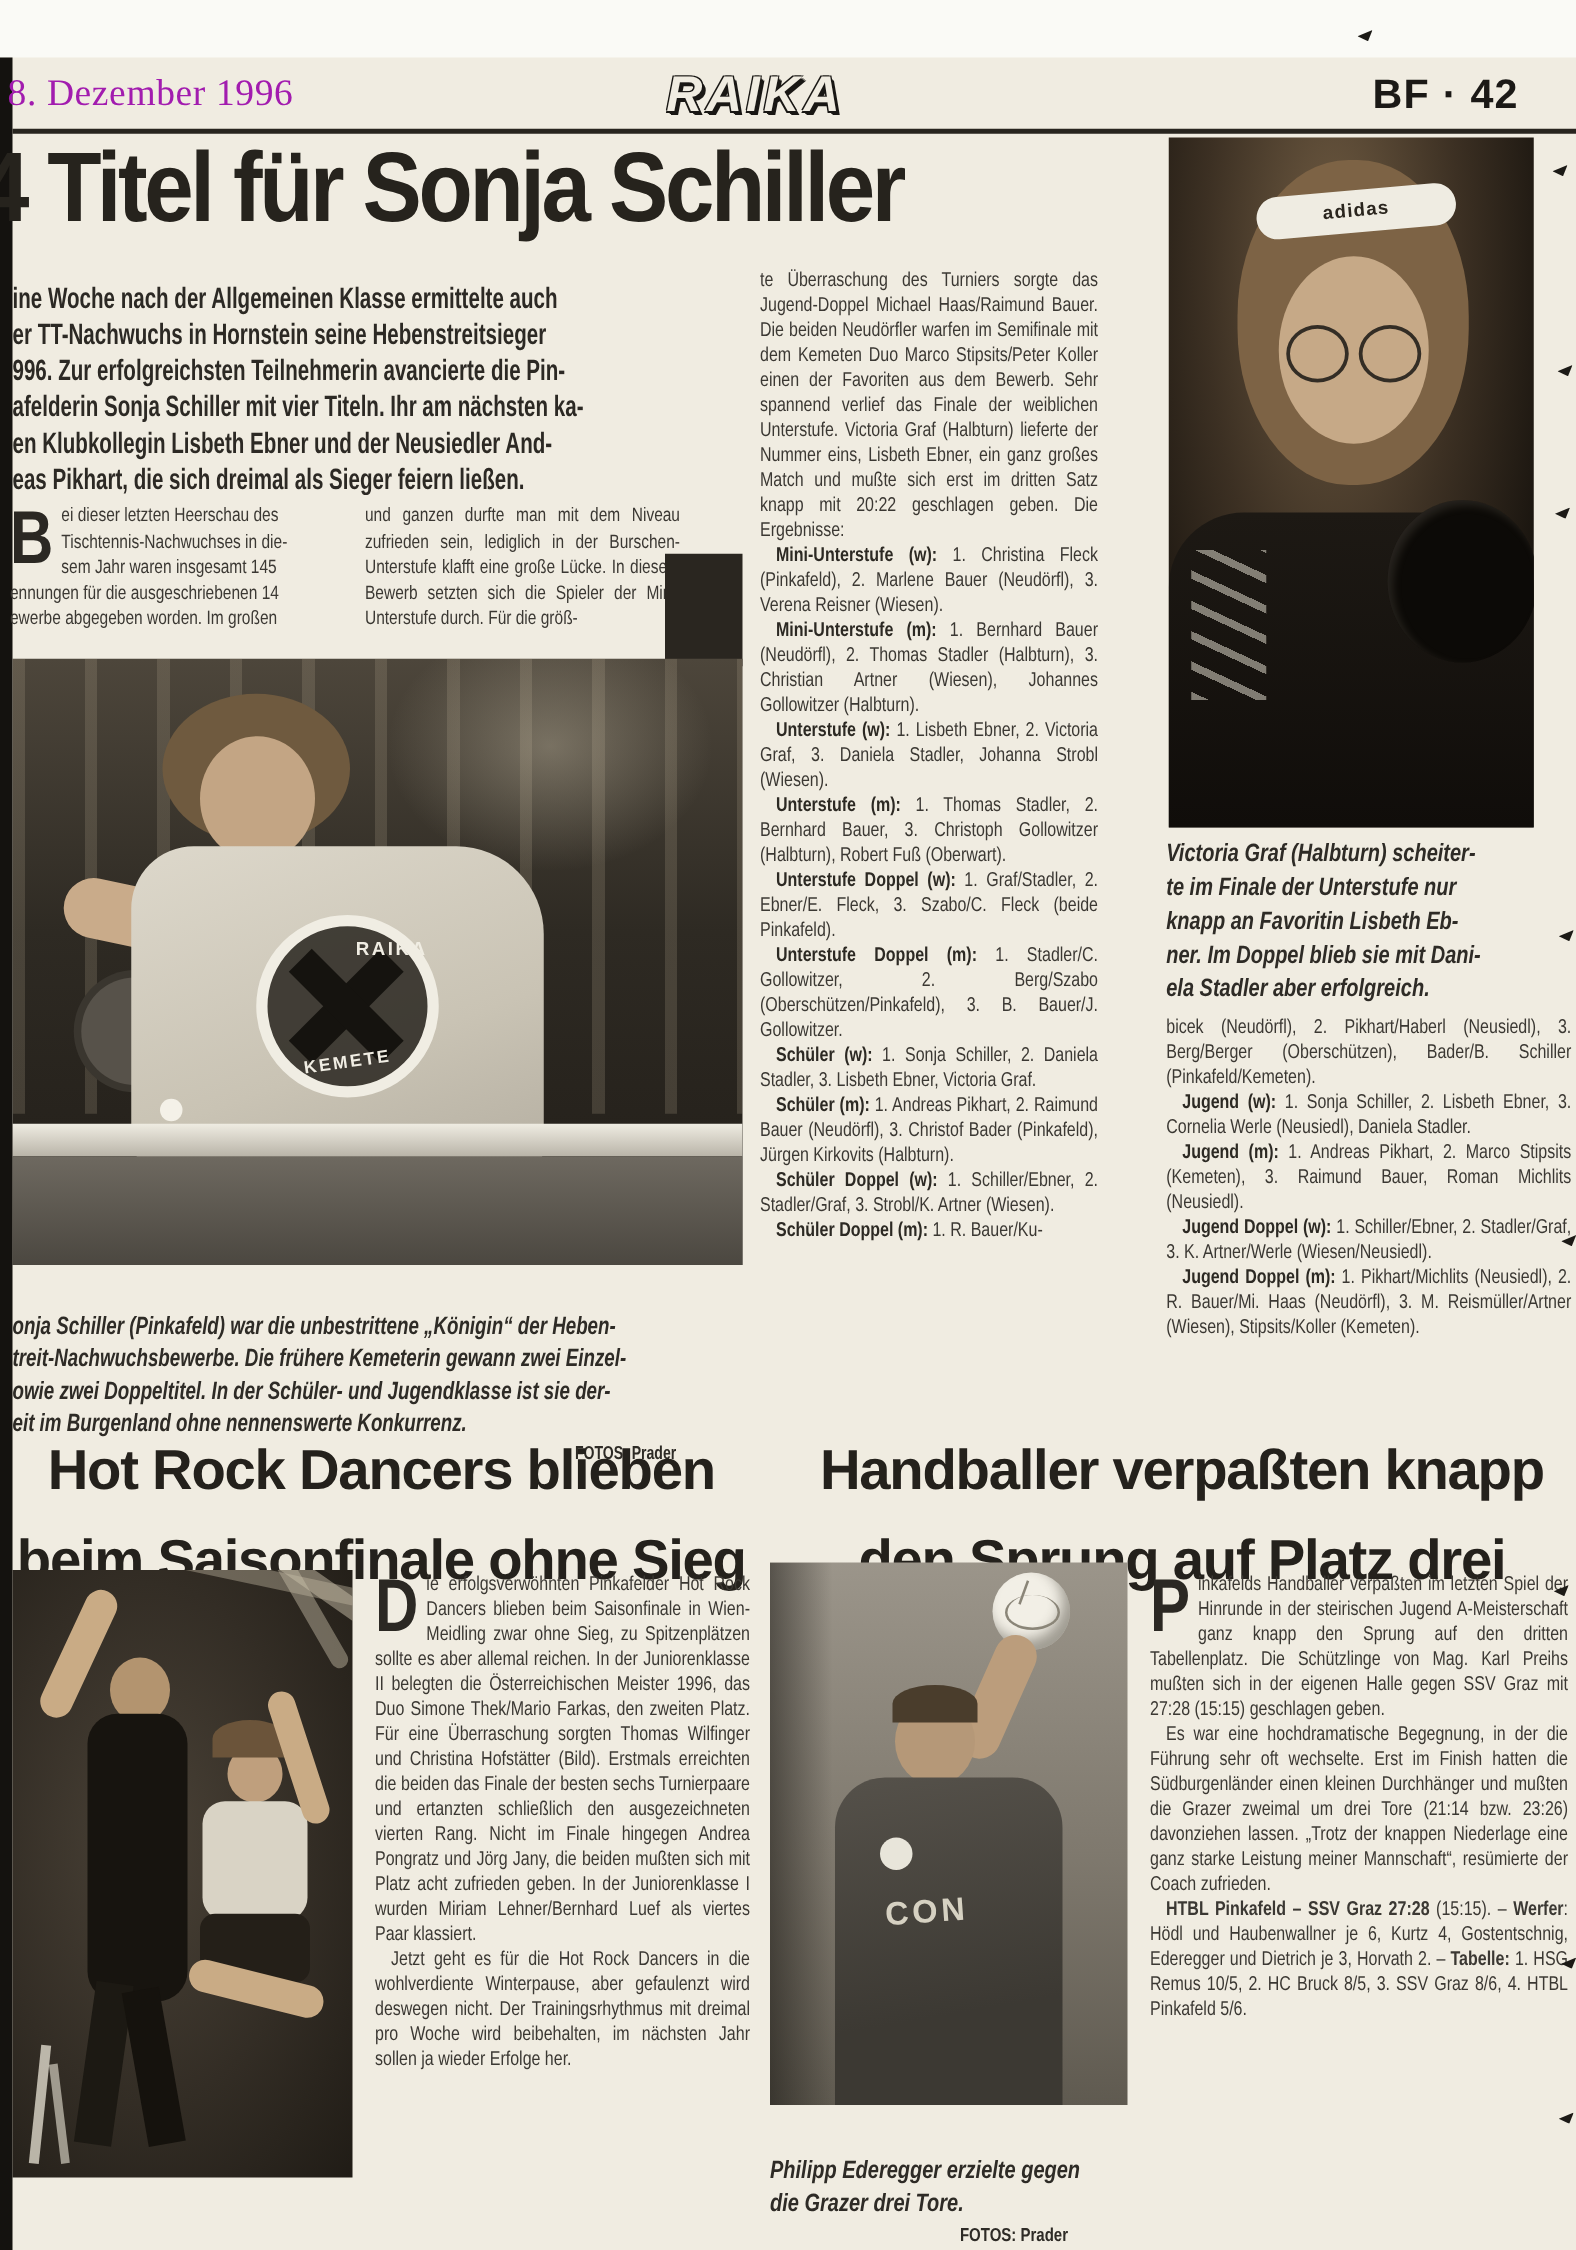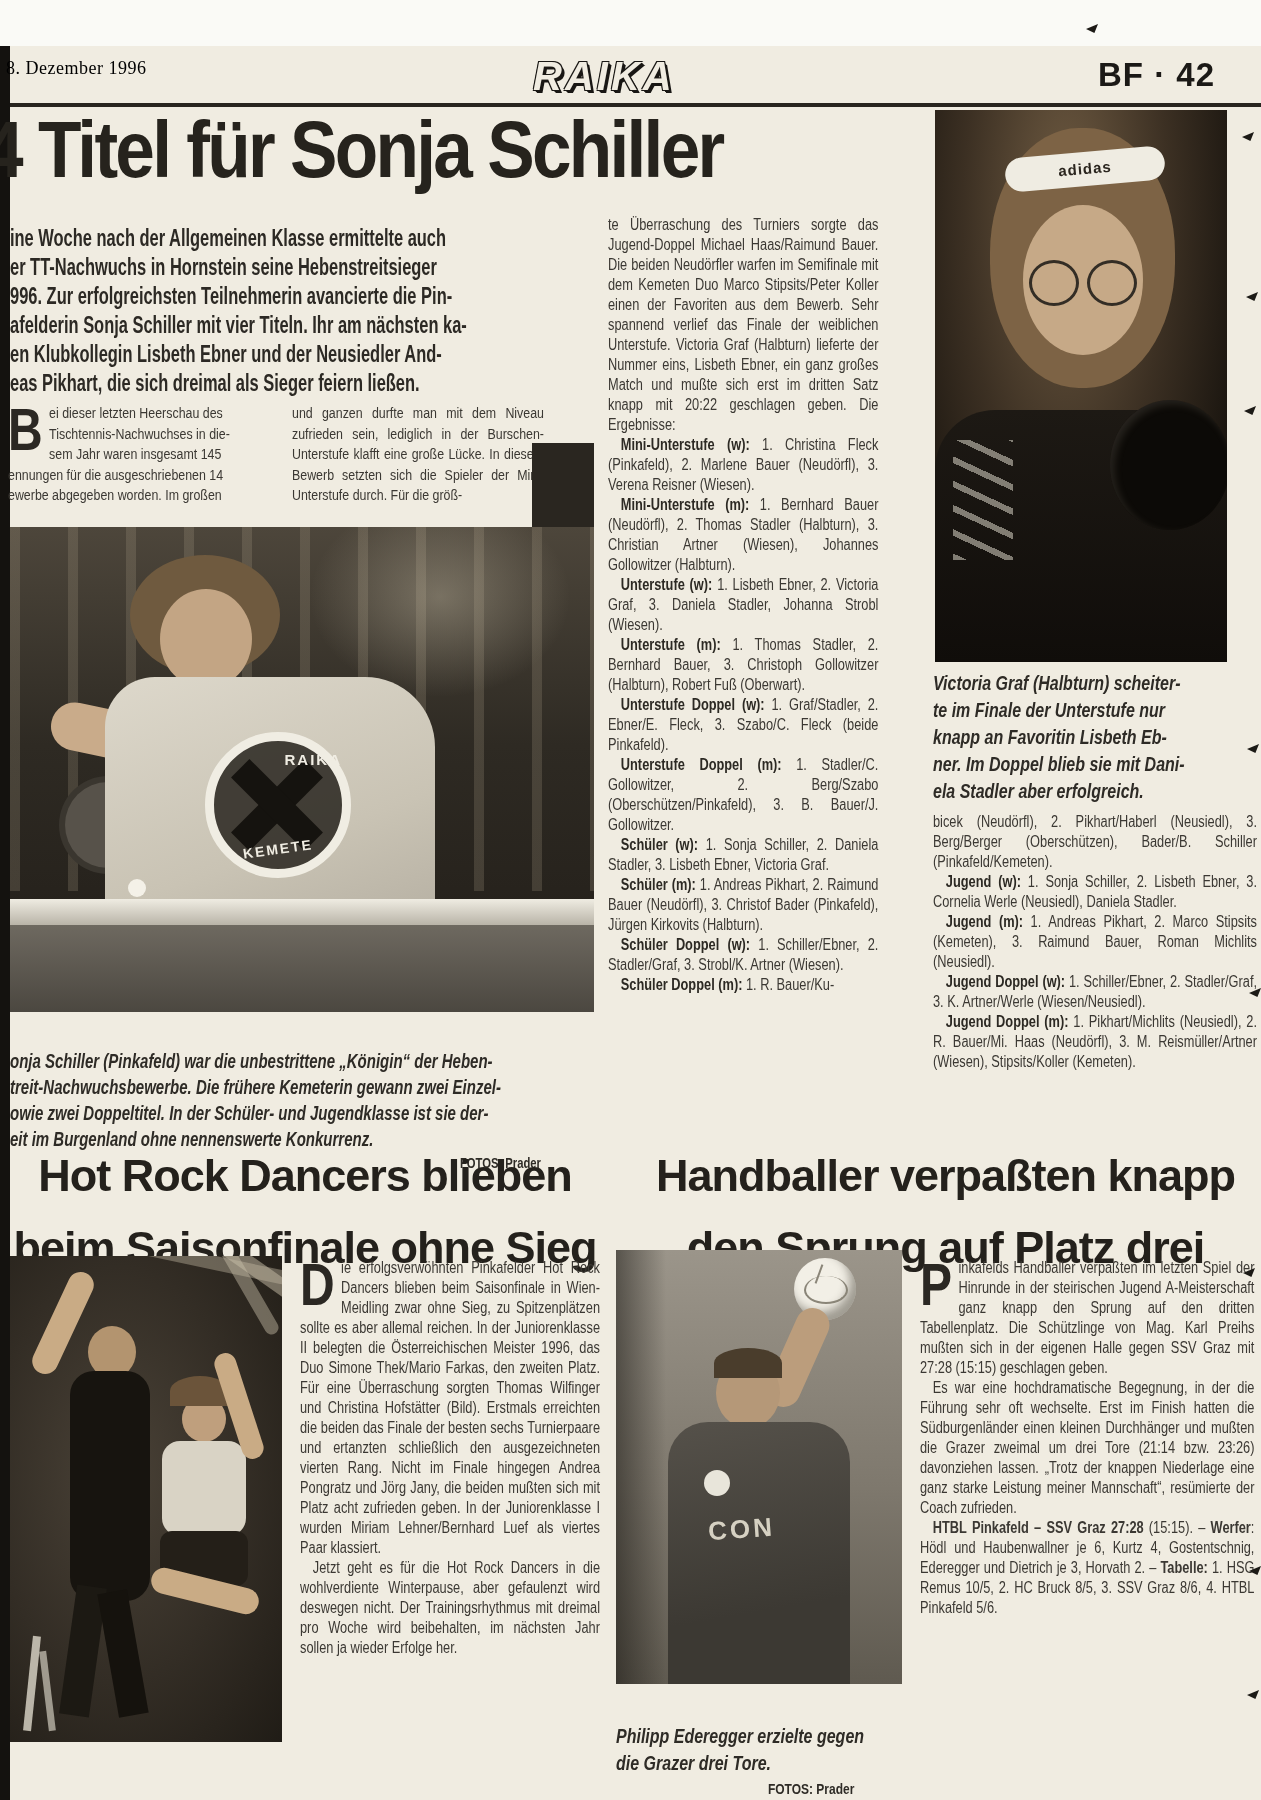--- a/index.html
+++ b/index.html
@@ -1,21 +1,21 @@
 <!DOCTYPE html>
 <html><head>
 <meta charset="utf-8">
 <style>
   html,body{margin:0;padding:0;background:#888;}
   #page{position:relative;width:1261px;height:1800px;background:#f0ece1;overflow:hidden;
         font-family:"Liberation Sans",sans-serif;color:#3b3833;}
   .abs{position:absolute;}
   .topband{left:0;top:0;width:1261px;height:46px;background:#fafaf6;}
   .leftstrip{left:0;top:46px;width:10px;height:1754px;background:#14120f;}
-  .date{left:6px;top:58px;font-family:"Liberation Serif",serif;font-size:18px;color:#000000;letter-spacing:.5px;}
+  .date{left:6px;top:58px;font-family:"Liberation Serif",serif;font-size:30px;color:#a21caf;letter-spacing:.5px;}
   .sportlogo{left:533px;top:54px;font-size:40px;font-style:italic;font-weight:900;letter-spacing:3px;
              color:#f0ece1;text-shadow:3px 3px 0 #191714,-1px -1px 0 #191714,1px -1px 0 #191714,-1px 1px 0 #191714,1px 1px 0 #191714,2px 2px 0 #191714;}
   .pagenum{left:1098px;top:56px;font-size:33px;font-weight:bold;color:#1b1916;letter-spacing:1px;}
   .rule{left:10px;top:103px;width:1251px;height:4px;background:#28251f;}
   .headline1{left:-16px;top:104px;width:1040px;font-size:79px;font-weight:bold;color:#26231d;
              letter-spacing:-3px;transform:scaleX(.9);transform-origin:0 0;white-space:nowrap;}
   .cx{transform-origin:0 0;}
   .lead{left:10px;top:224px;width:748px;transform:scaleX(.7);font-size:23.5px;line-height:29px;
         font-weight:bold;color:#2c2924;white-space:pre-line;}
   .lines{white-space:pre-line;}

